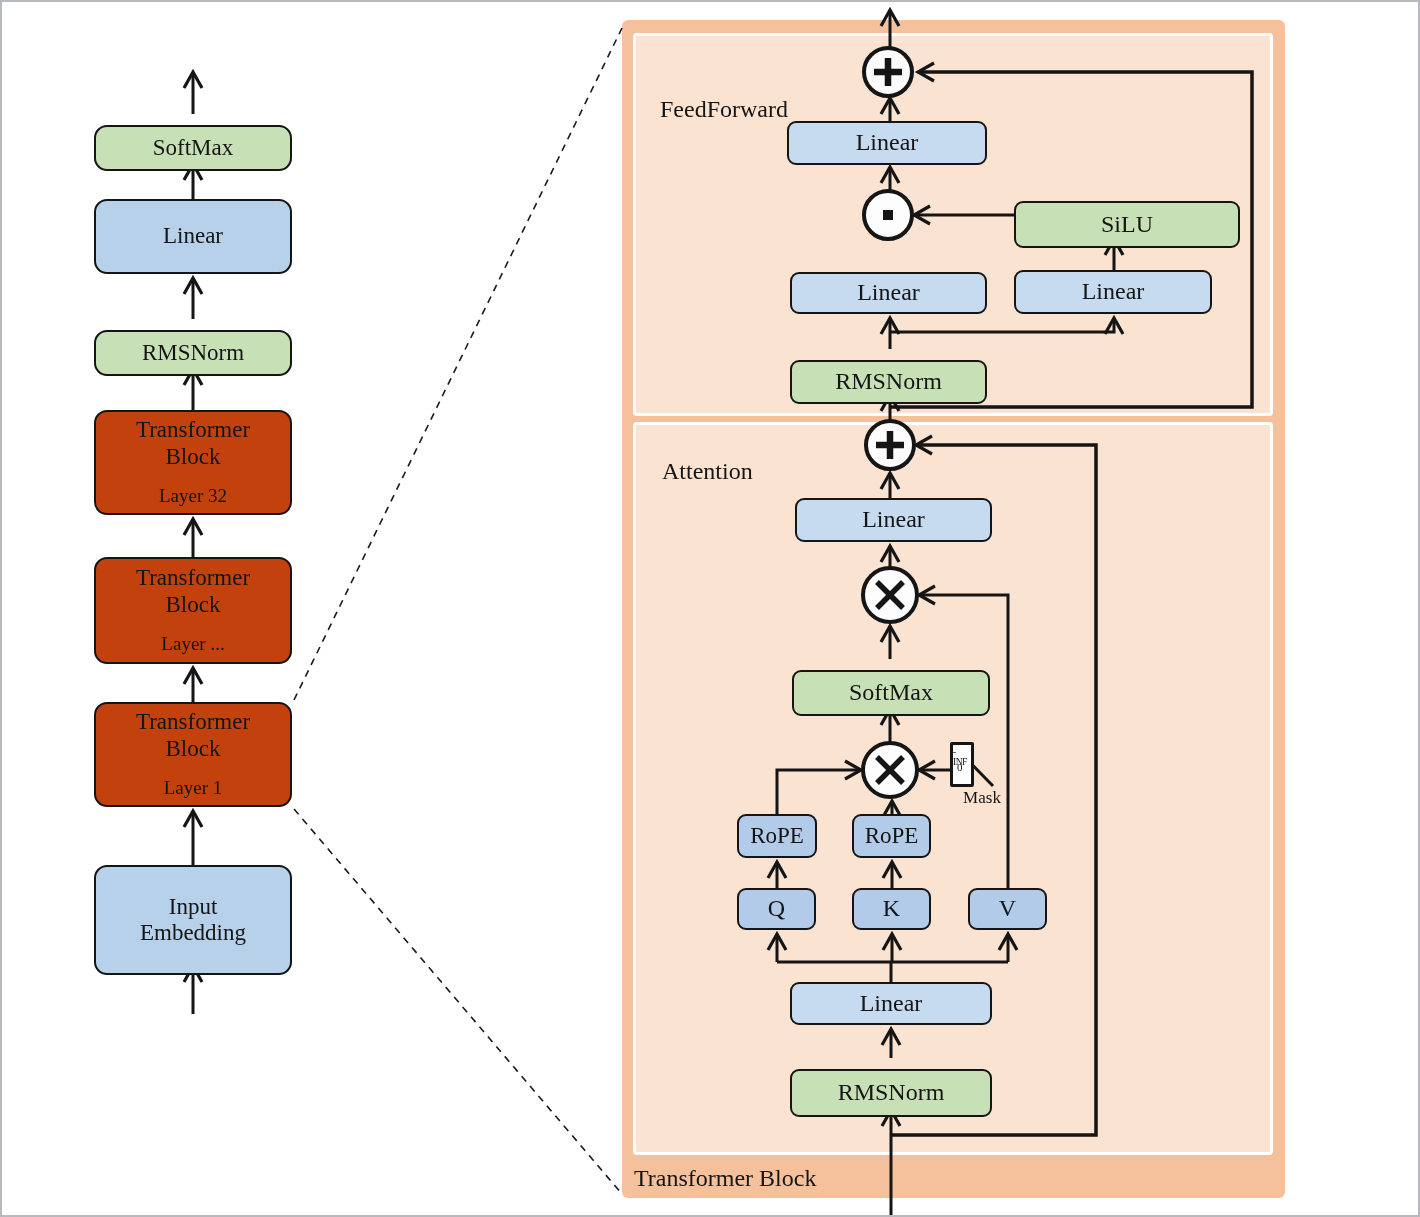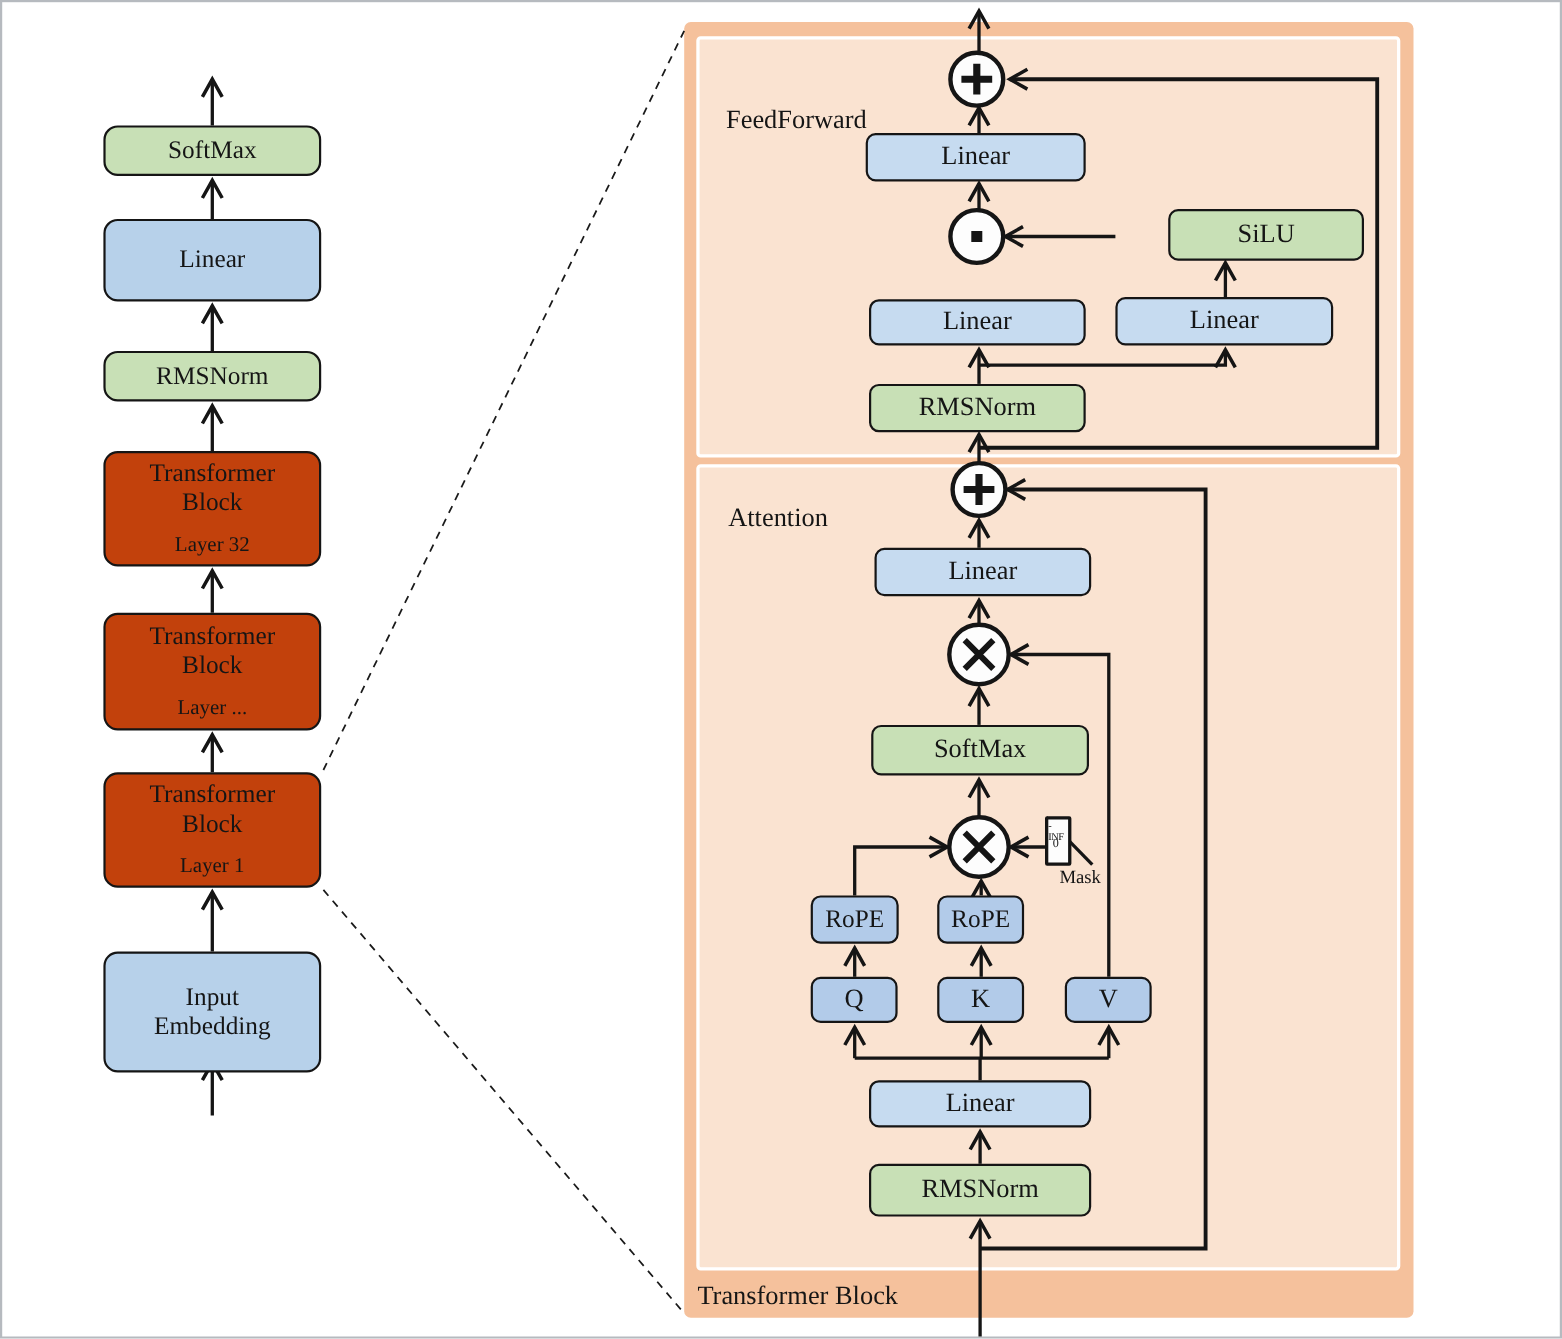--- a/index.html
+++ b/index.html
@@ -14,21 +14,21 @@
   .inner-ff{left:631px; top:31px; width:640px; height:383px;}
   .inner-att{left:631px; top:420px; width:640px; height:733px;}
   svg.wires{position:absolute; left:0; top:0; z-index:3;}
   .box{
     position:absolute; z-index:4; box-sizing:border-box;
     border:2.5px solid #151515; border-radius:9px;
     display:flex; flex-direction:column; align-items:center; justify-content:center;
     font-size:24px; line-height:1.15; text-align:center;
   }
   .lc{left:92px; width:198px; border-radius:13px; font-size:23px;}
-  .green{background:#c8e0b6;}
+  .green{background:#c8e0b6;margin-top:11px;}
   .blue{background:#c6dbf0;}
   .blue-left{background:#b7d1ea;}
   .blue-small{background:#b2cbe9;}
   .orange{background:#c2410c;}
   .sub{font-size:19px; line-height:1.2; margin-top:15px;}
   .sec-label{position:absolute; z-index:4; font-size:24px;}
   .mask-box{
     position:absolute; z-index:4; left:948px; top:740px; width:24px; height:45px;
     background:#fdfdfd; border:3px solid #151515; border-radius:2px; box-sizing:border-box;
   }
@@ -149,21 +149,21 @@
   <div class="box lc blue-left" style="top:863px;height:110px;">
     <span>Input</span>
     <span>Embedding</span>
   </div>
 
   <div class="sec-label" style="left:658px;top:58px;margin-top:36px;">FeedForward</div>
 
   <div class="box blue" style="left:785px;top:119px;width:200px;height:44px;">
     <span>Linear</span>
   </div>
-  <div class="box green" style="left:1060px;top:188px;width:178px;height:47px;align-items:center;">
+  <div class="box green" style="left:1012px;top:188px;width:226px;height:47px;align-items:center;">
     <span>SiLU</span>
   </div>
   <div class="box blue" style="left:788px;top:270px;width:197px;height:42px;">
     <span>Linear</span>
   </div>
   <div class="box blue" style="left:1012px;top:268px;width:198px;height:44px;">
     <span>Linear</span>
   </div>
   <div class="box green" style="left:788px;top:347px;width:197px;height:44px;">
     <span>RMSNorm</span>

